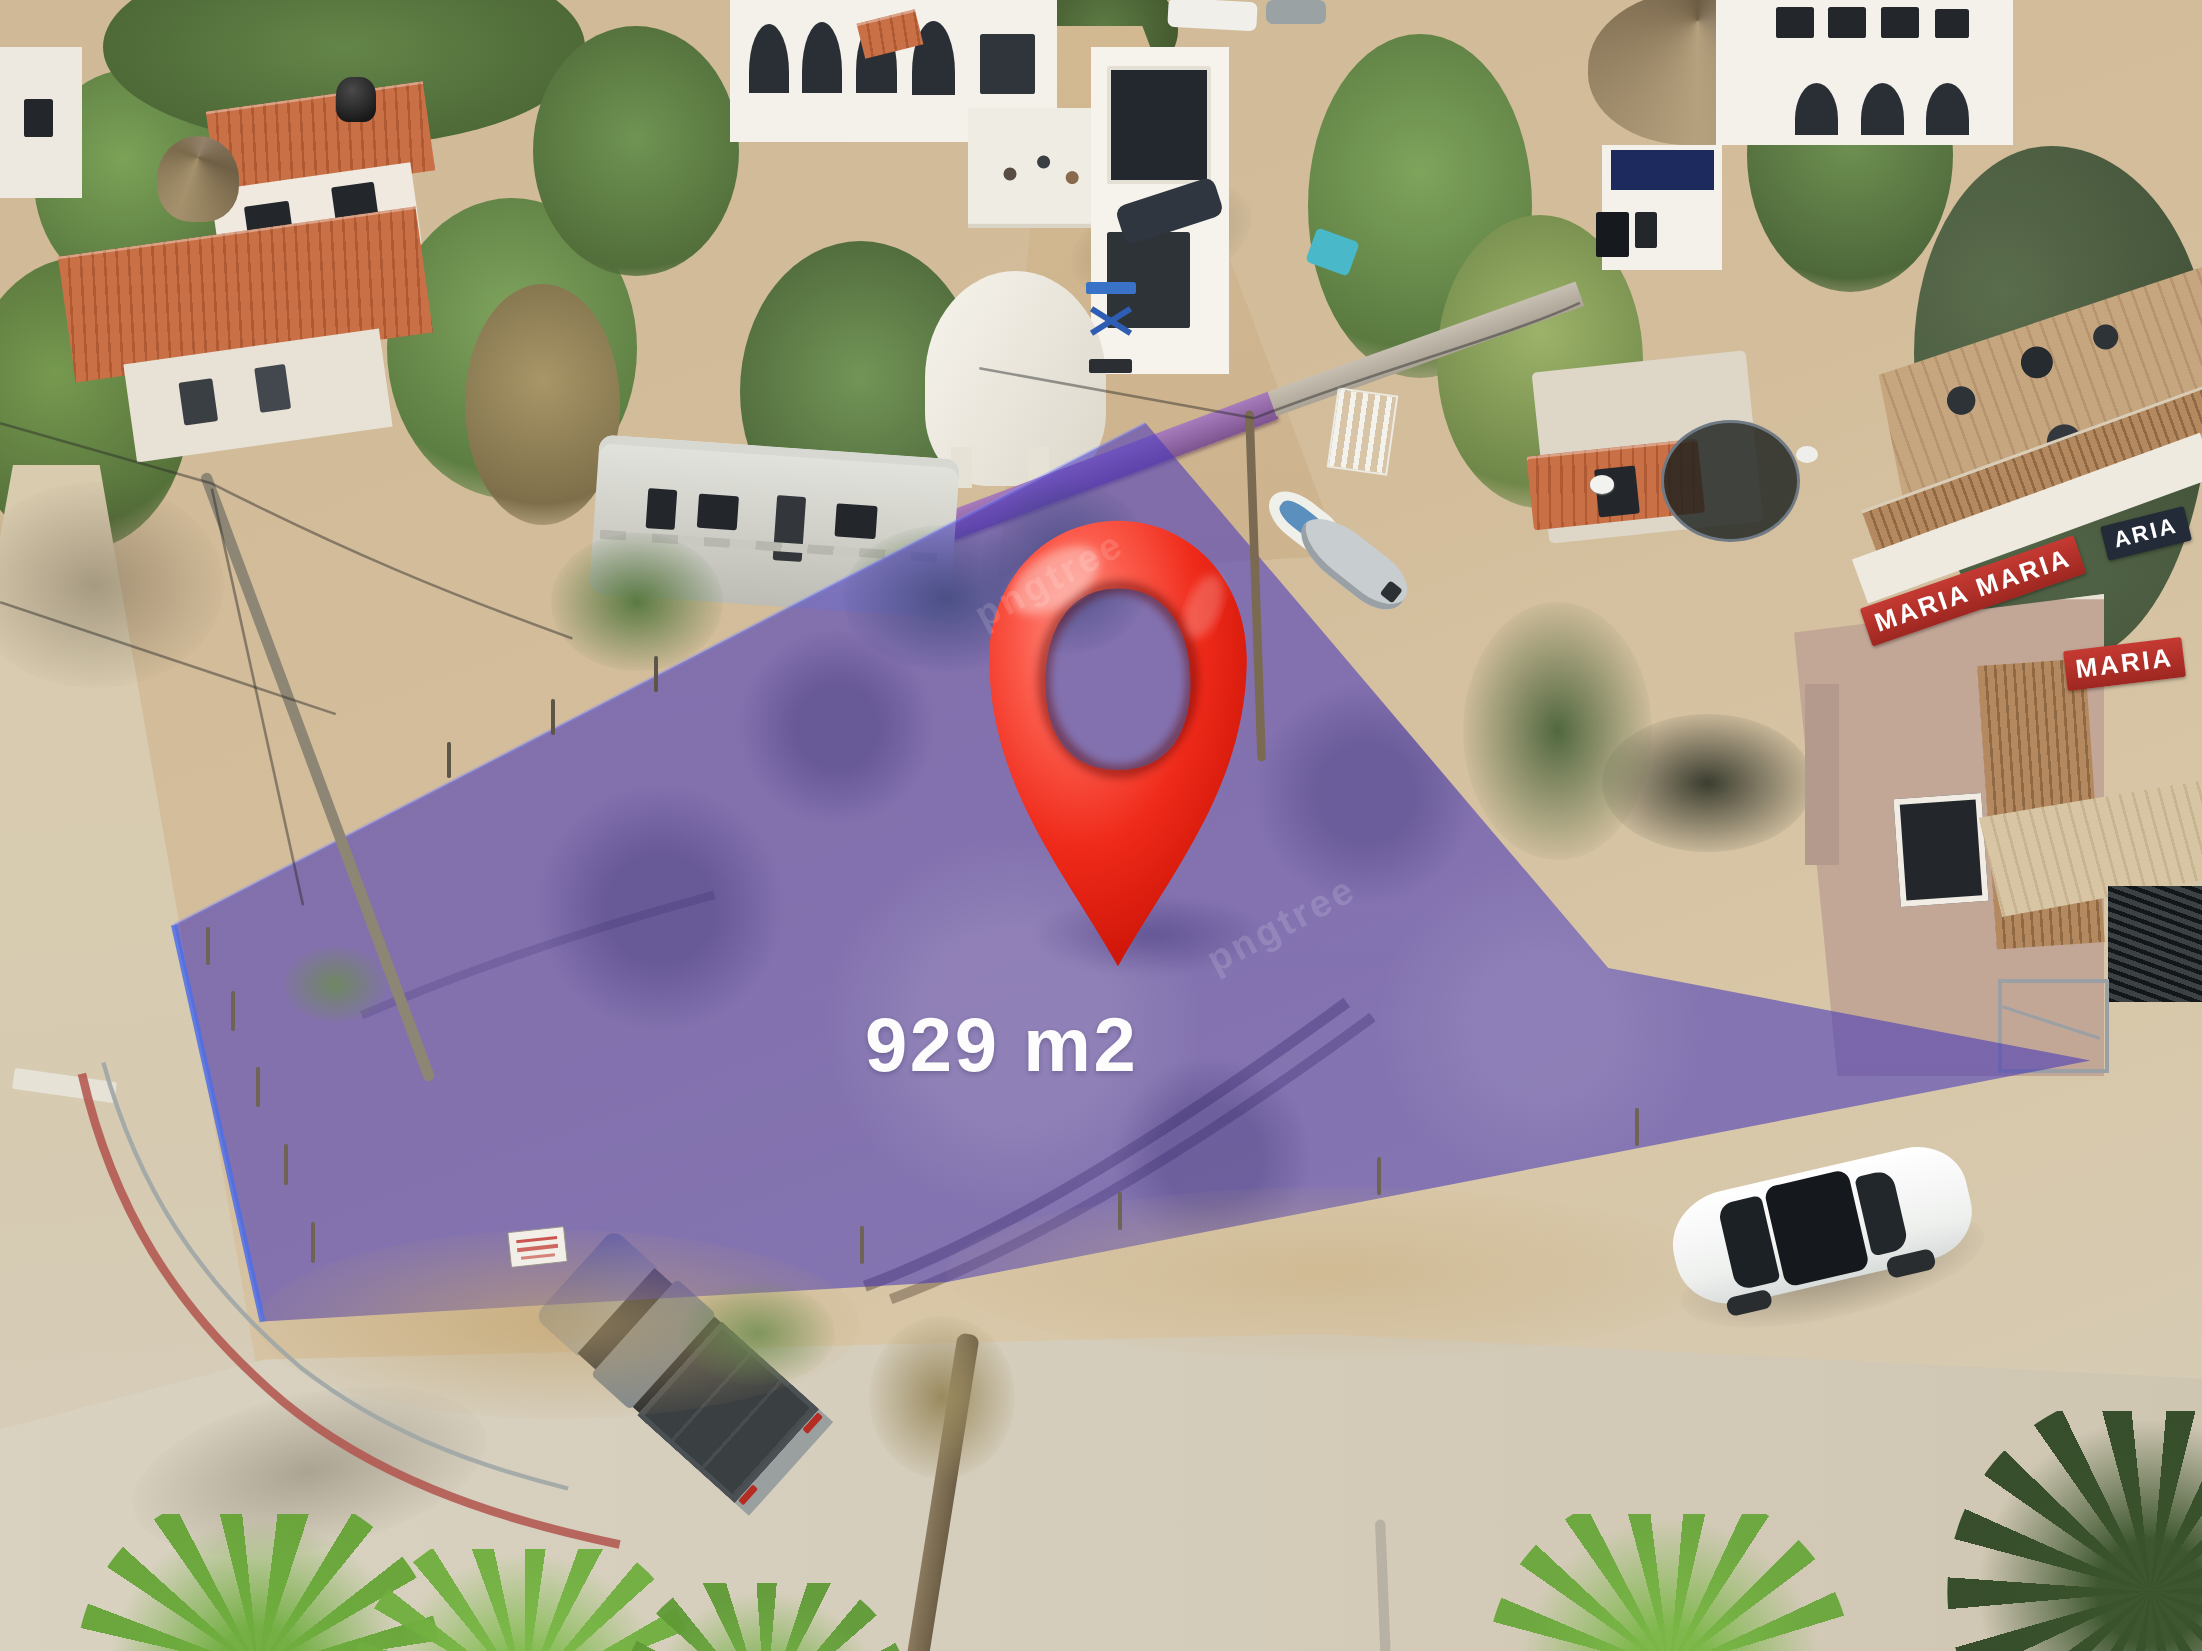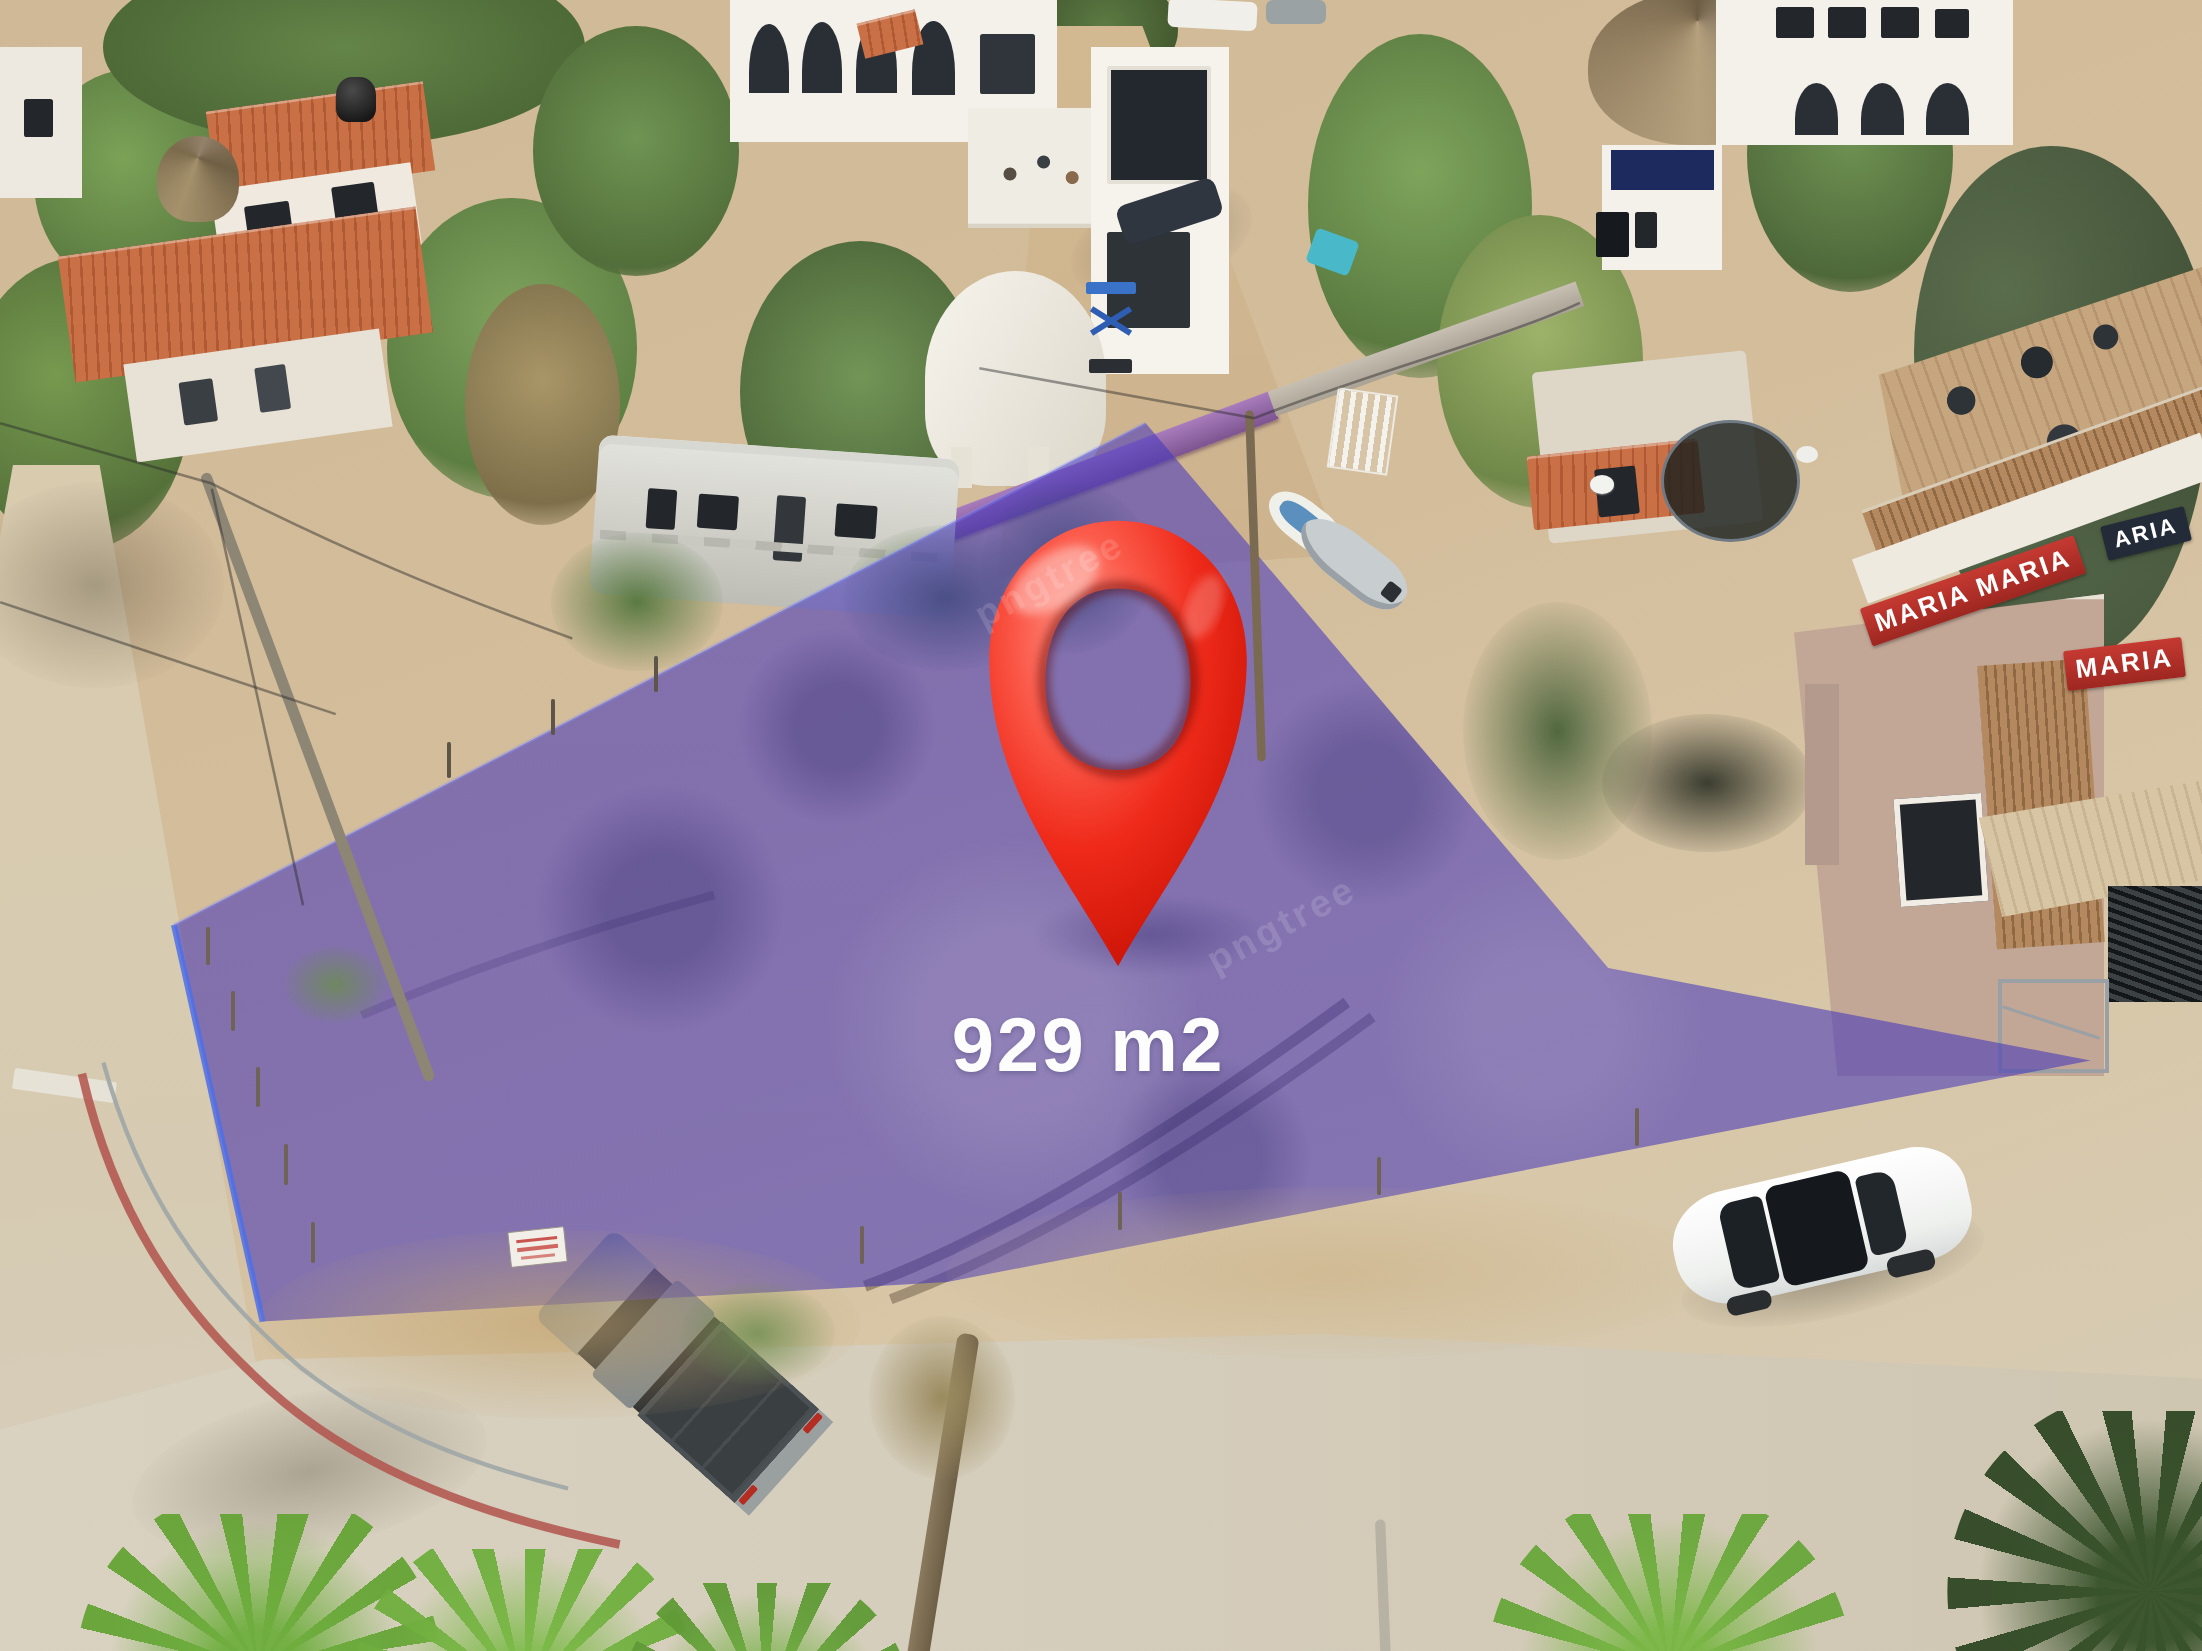--- a/index.html
+++ b/index.html
@@ -23,21 +23,21 @@
   #lot-overlay{position:absolute;left:0;top:0;width:2203px;height:1652px;
     clip-path:polygon(7.9% 56%,52% 25.6%,73% 58.6%,94.9% 64.2%,43% 77.6%,11.9% 80%);
     background:
       radial-gradient(circle at 46% 62%, rgba(255,255,255,.10) 0 6%, rgba(255,255,255,0) 12%),
       radial-gradient(circle at 30% 55%, rgba(10,5,70,.22) 0 3%, rgba(10,5,70,0) 7%),
       radial-gradient(circle at 62% 48%, rgba(10,5,70,.20) 0 3%, rgba(10,5,70,0) 7%),
       radial-gradient(circle at 55% 70%, rgba(10,5,70,.18) 0 3%, rgba(10,5,70,0) 6%),
       radial-gradient(circle at 38% 44%, rgba(10,5,70,.22) 0 2.5%, rgba(10,5,70,0) 6%),
       radial-gradient(circle at 70% 62%, rgba(255,255,255,.08) 0 4%, rgba(255,255,255,0) 9%),
       linear-gradient(rgba(70,54,194,.56),rgba(64,50,180,.56));}
-  .lbl{position:absolute;color:#fdfdfd;font-weight:bold;text-align:center;
+  .lbl{position:absolute;color:#fdfdfd;font-weight:bold;
        text-shadow:0 1.7px 5.2px rgba(20,20,60,.25);}
   svg{position:absolute;left:0;top:0;overflow:visible;}
 </style>
 </head>
 <body>
 
 <div id="stage">
 
   <div class="a" style="left:0;top:0;width:2203px;height:1652px;
        background:linear-gradient(160deg,#cfb996 0%,#d3bd9b 40%,#d8c7a8 70%,#d5cdba 100%);"></div>

